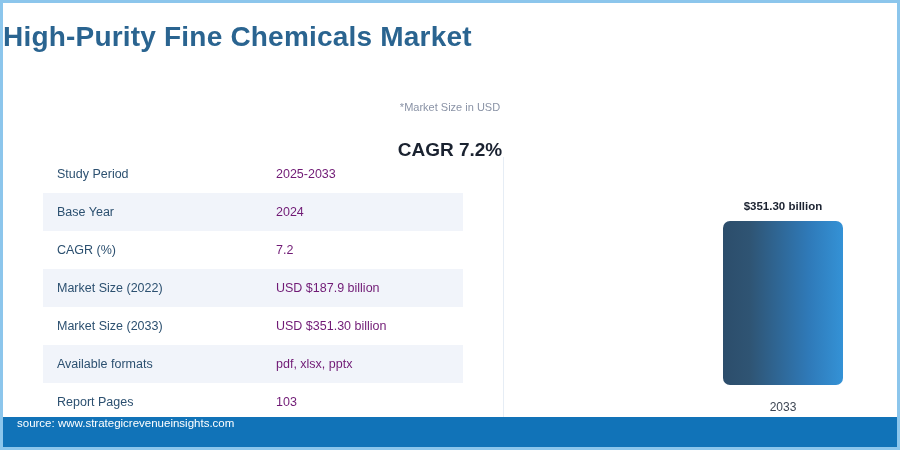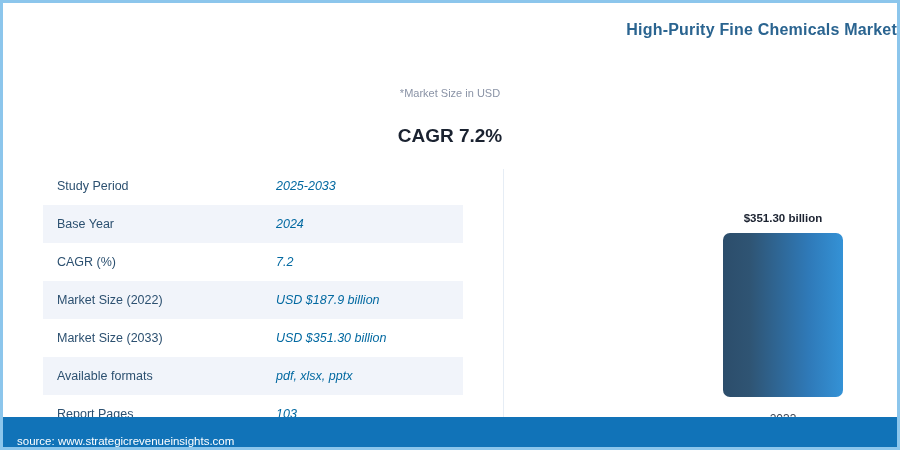--- a/index.html
+++ b/index.html
@@ -13,23 +13,23 @@
   .infographic {
     position: relative;
     width: 900px;
     height: 450px;
     box-sizing: border-box;
     border: 3px solid #8cc6ec;
     background: #ffffff;
     overflow: hidden;
   }
   .title {
-    text-align: right;
+    text-align: left;
     color: #2a6490;
-    font-size: 16px;
+    font-size: 28px;
     font-weight: bold;
     letter-spacing: 0.2px;
     margin: 0;
     padding-top: 18px;
   }
   .subnote {
     text-align: center;
     color: #8a93a6;
     font-size: 11px;
     margin: 16px;
@@ -38,21 +38,21 @@
   .cagr {
     text-align: center;
     color: #1a2230;
     font-size: 19px;
     font-weight: bold;
     margin: 0;
     padding-top: 10px;
   }
   .content {
     position: absolute;
-    top: 164px;
+    top: 152px;
     left: 0;
     right: 0;
     height: 265px;
     display: flex;
   }
   
   .table-wrap {
     width: 500px;
     box-sizing: border-box;
     padding-left: 0px;
@@ -73,22 +73,21 @@
     font-size: 12.5px;
     padding: 0 0 0 14px;
     vertical-align: middle;
     border: none;
   }
   .spec-table td.k {
     width: 205px;
     color: #2c5070;
   }
   .spec-table td.v {
-    color: #0369a1;
-    font-style: italic;
+    color: #701a75;
   }
   
   .divider {
     position: absolute;
     left: 500px;
     top: 2px;
     width: 1px;
     height: 262px;
     background: #e6edf5;
   }
@@ -132,21 +131,21 @@
   
   .footer {
     position: absolute;
     left: 0;
     right: 0;
     bottom: 0;
     height: 30px;
     background: #1173b8;
     color: #ffffff;
     display: flex;
-    align-items: flex-end;
+    align-items: flex-start;
     justify-content: space-between;
     padding: 0 14px;
     box-sizing: border-box;
     font-size: 11.5px;
   }
 </style>
 </head>
 <body>
 
 <div class="infographic">

